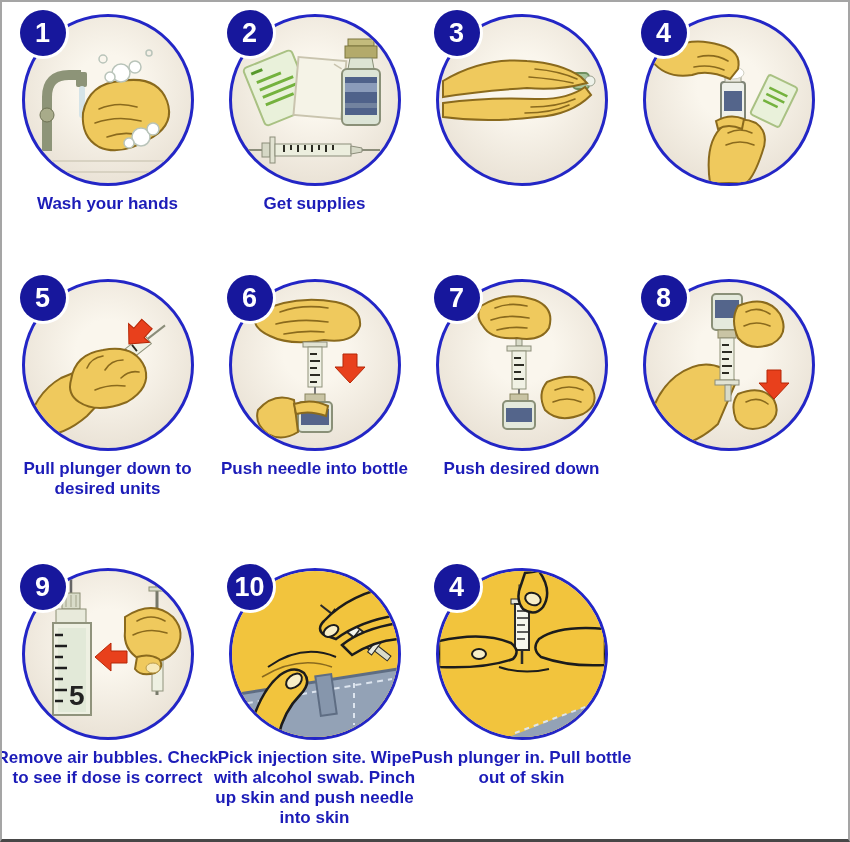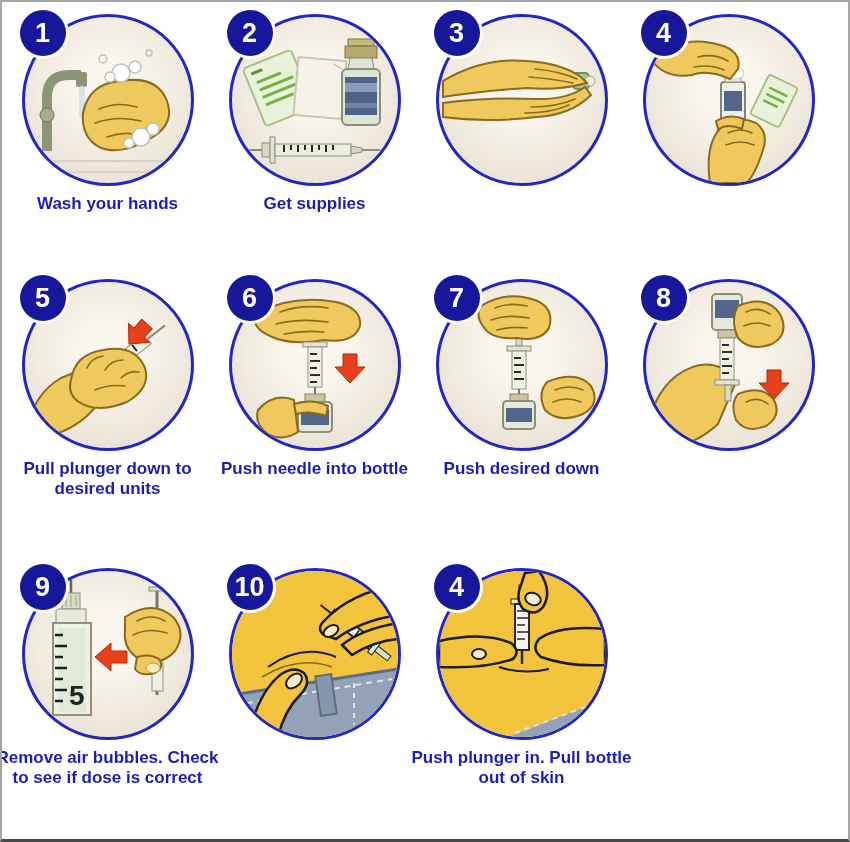--- a/index.html
+++ b/index.html
@@ -344,20 +344,21 @@
             <ellipse cx="99" cy="60" rx="8" ry="5" fill="#f7eec7" stroke="#1c1c1c" stroke-width="2" transform="rotate(-30 99 60)"></ellipse>
             <path d="M166,52 Q130,58 110,74 L120,84 Q142,70 166,68 Z" fill="#f2c43d" stroke="#1c1c1c" stroke-width="2.5"></path>
             <path d="M16,166 Q26,122 48,104 Q62,94 72,102 Q80,112 68,124 Q52,140 46,166 Z" fill="#f2c43d" stroke="#1c1c1c" stroke-width="2.5"></path>
             <ellipse cx="62" cy="110" rx="9" ry="6" fill="#f7eec7" stroke="#1c1c1c" stroke-width="2" transform="rotate(-40 62 110)"></ellipse>
           </svg>
         </div>
         <div class="badge">
           <span>10</span>
         </div>
       </div>
+      <div class="caption">Pick injection site. Wipe with alcohol swab. Pinch up skin and push needle into skin</div>
     </div>
 
     <div class="cell">
       <div class="circle-wrap">
         <div class="circle">
           <svg viewBox="0 0 166 166">
             <rect width="166" height="166" fill="#f2c43d"></rect>
             <path d="M70,166 L166,128 L166,166 Z" fill="#93a2b6"></path>
             <path d="M76,162 L162,130" stroke="#dde5ef" stroke-width="2" stroke-dasharray="5 5"></path>
             <rect x="80" y="14" width="6" height="14" fill="#d9dbc9" stroke="#2a2a2a"></rect>

